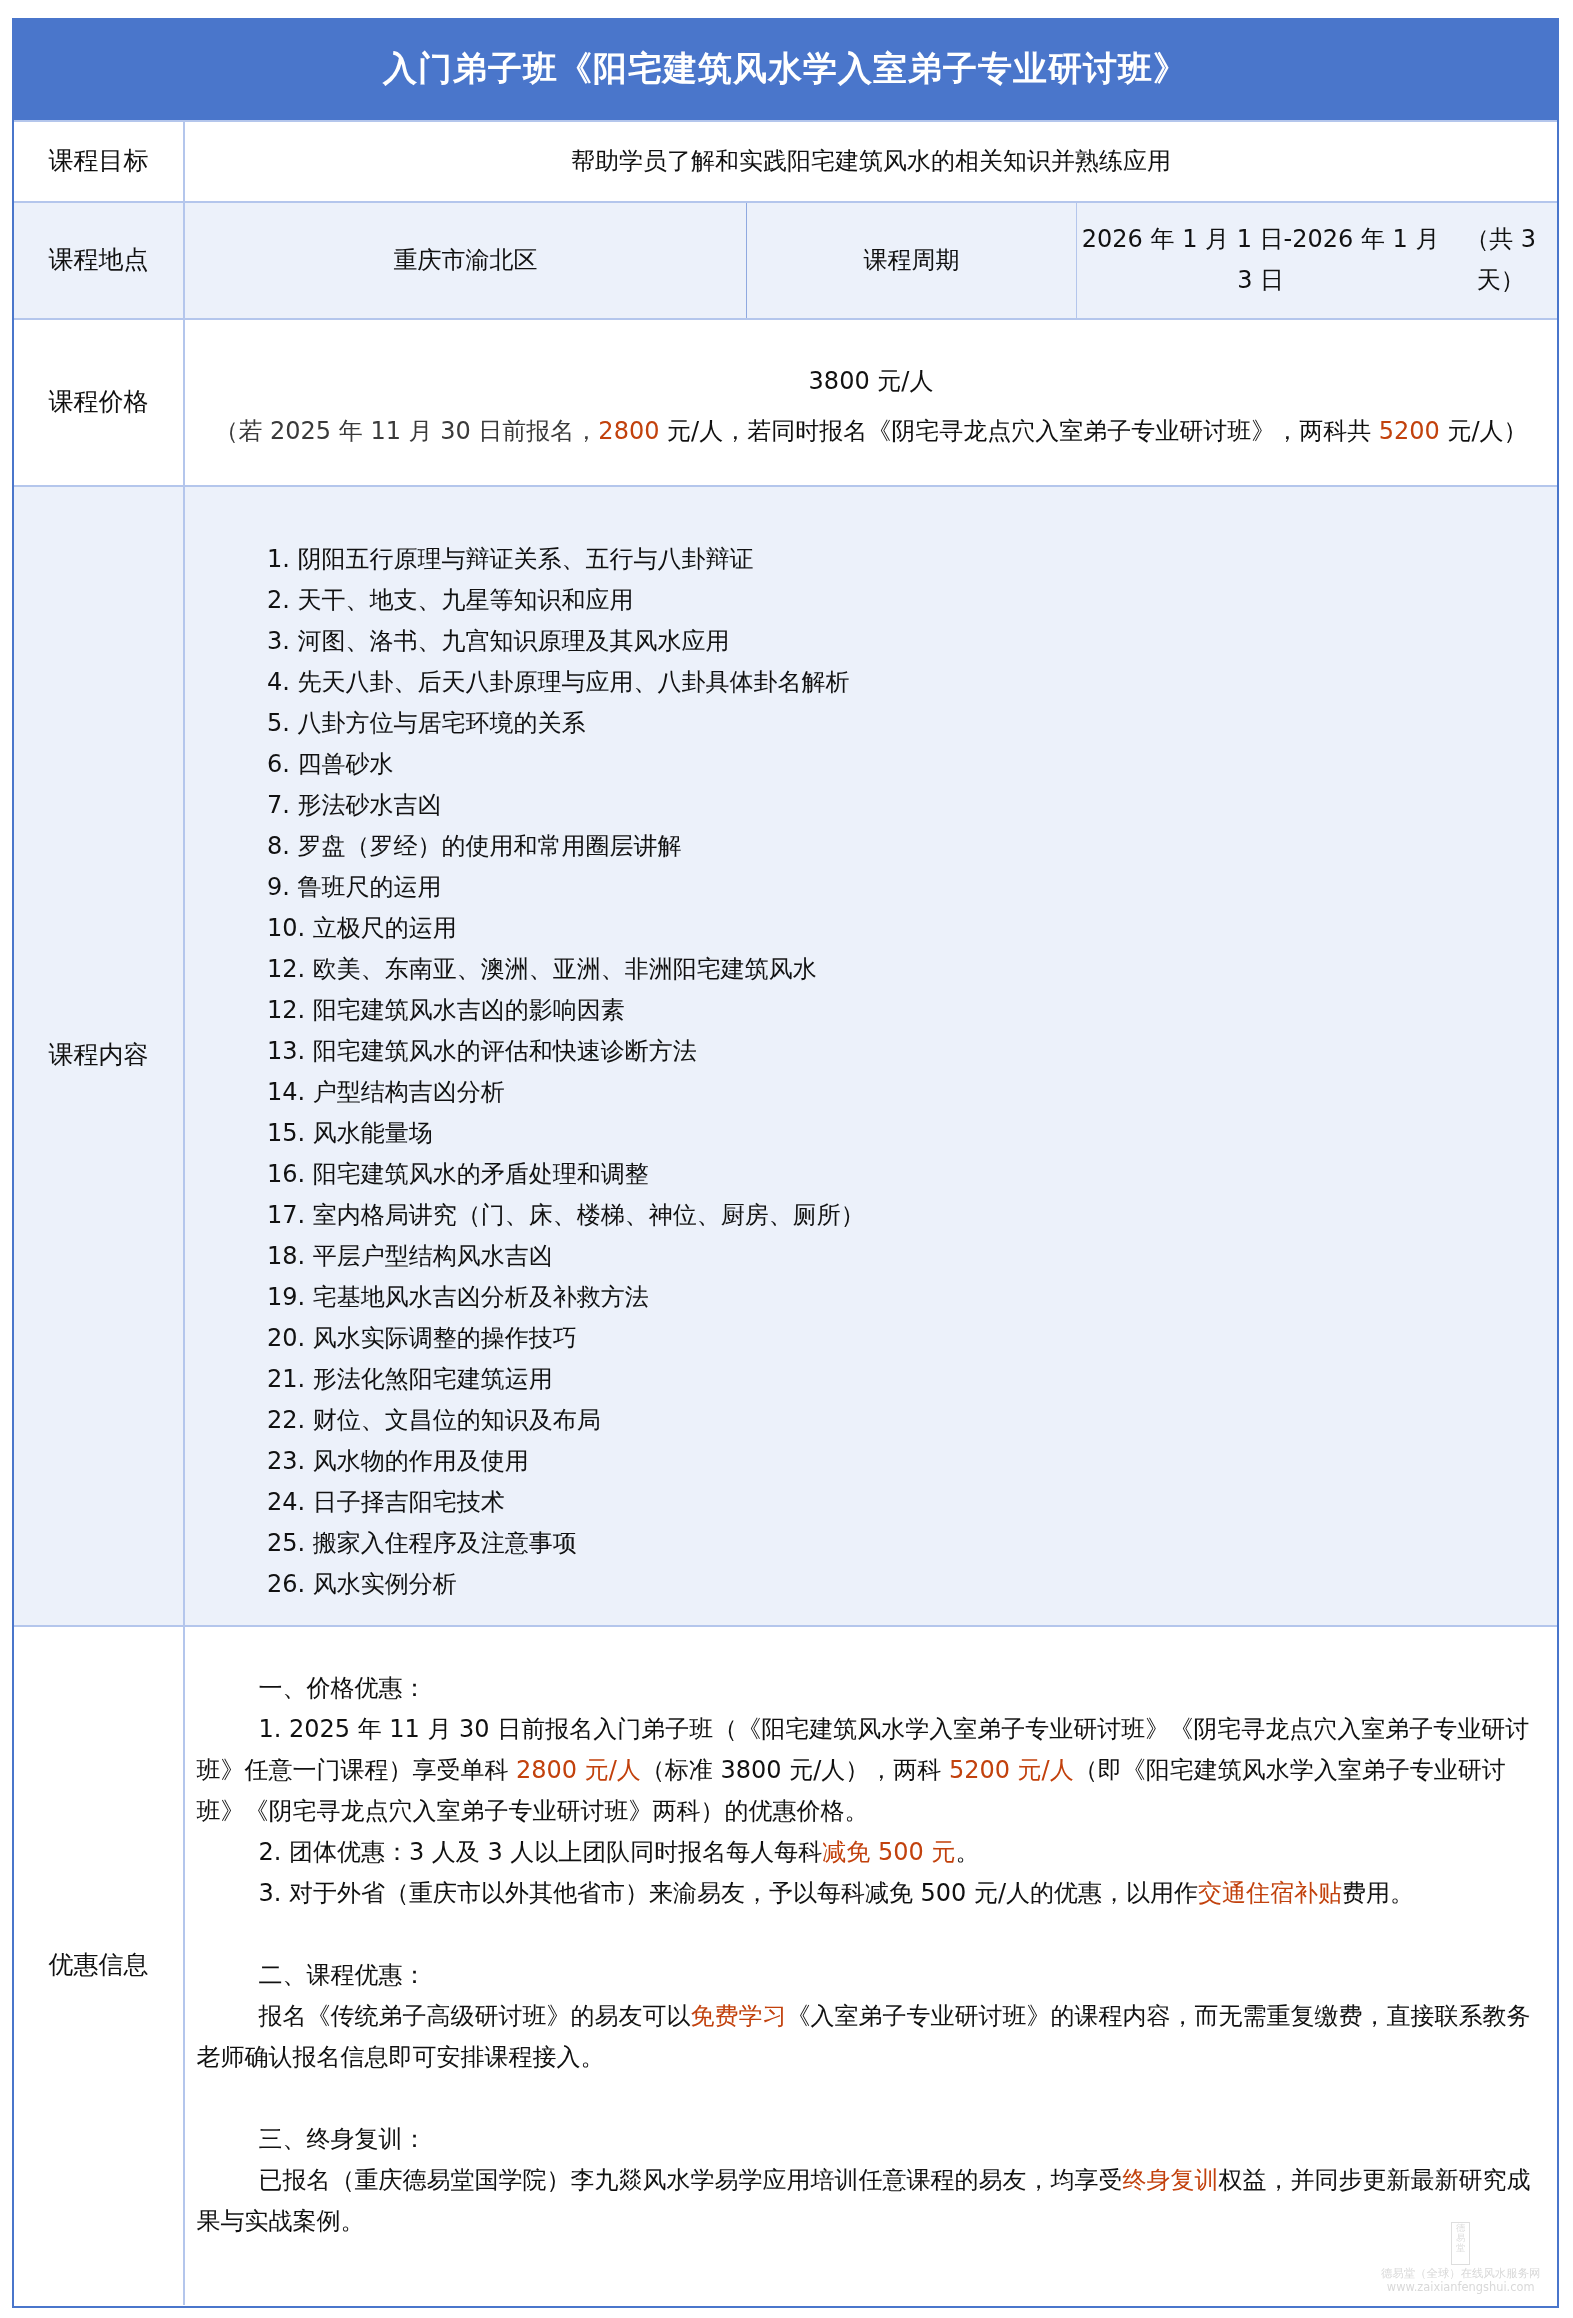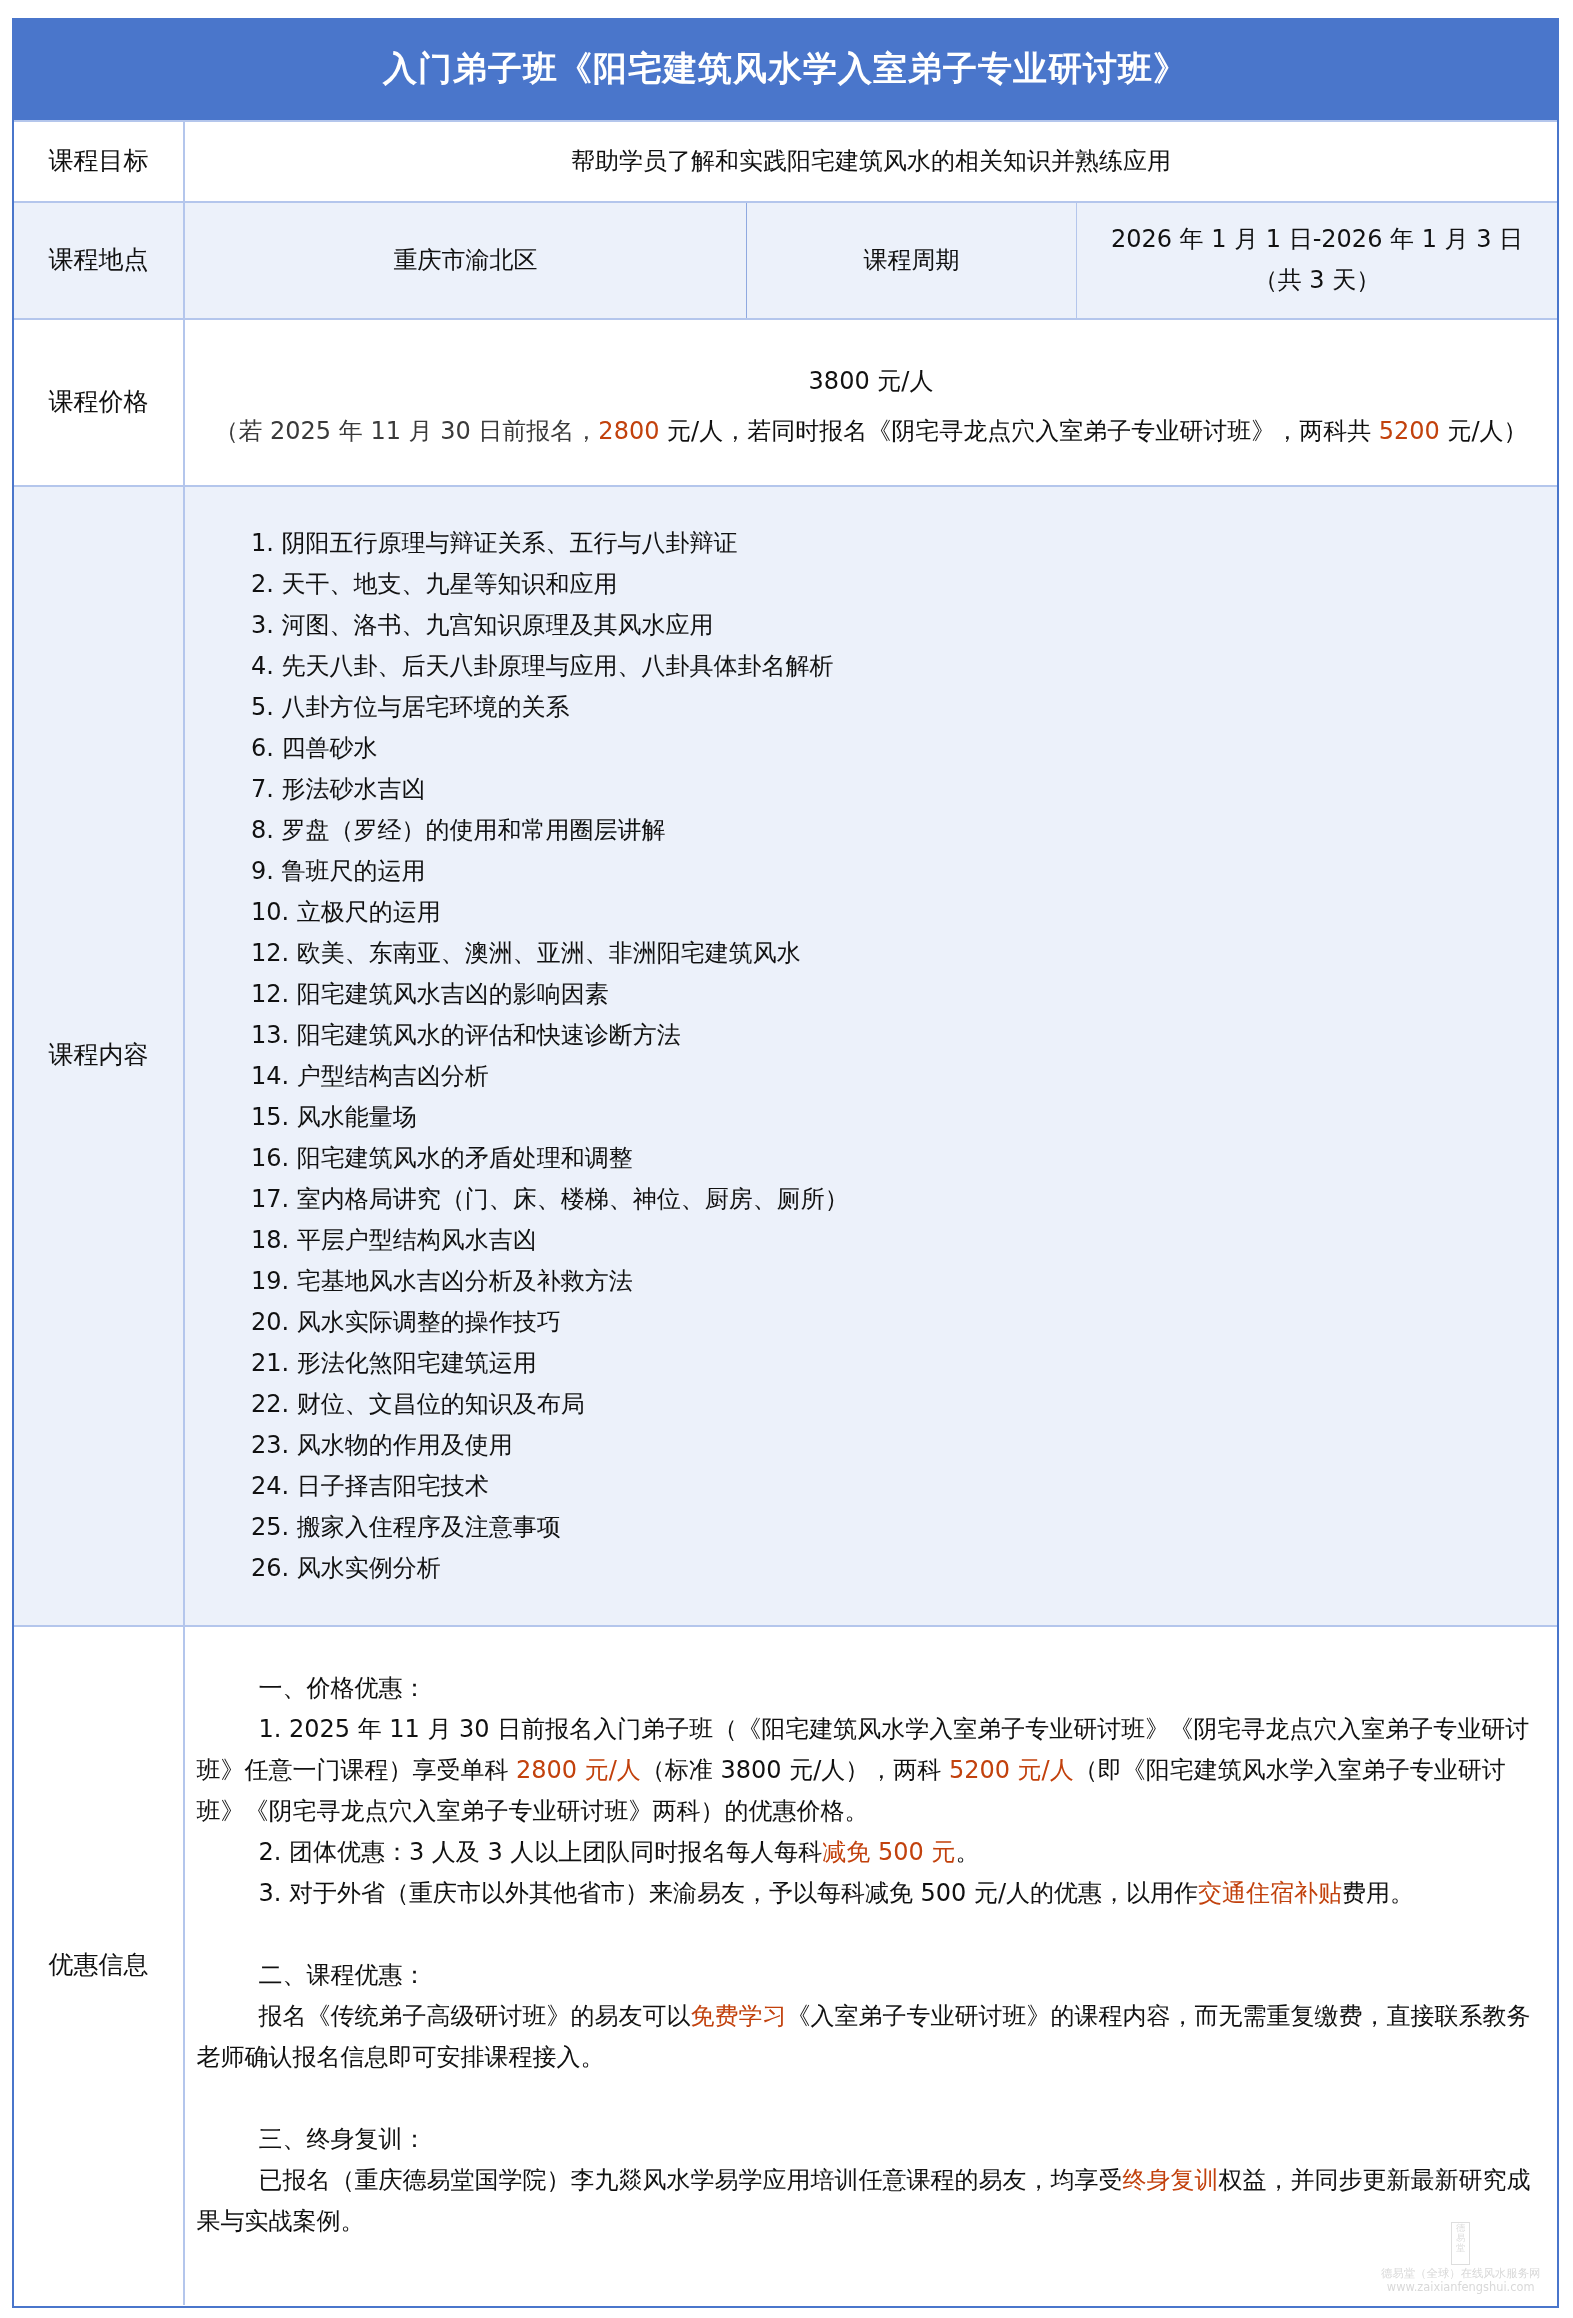--- a/index.html
+++ b/index.html
@@ -17,27 +17,27 @@
           box-sizing: border-box; text-align: center; font-size: 24px; line-height: 1.7; }
   .label { left: 0; width: 171px; border-right: 2.1px solid #b4c6ec; font-size: 25px; }
   .r-goal { top: 104px; height: 81px; }
   .r-loc { top: 185px; height: 117px; }
   .r-price { top: 302px; height: 167px; }
   .r-content { top: 469px; height: 1140px; }
   .r-disc { top: 1609px; height: 678px; border-bottom: none; }
   .goal-val { left: 171px; right: 0; }
   .loc-val { left: 171px; width: 562px; border-right: 1.6px solid #8fa9e0; }
   .period-label { left: 733px; width: 330px; border-right: 1.6px solid #b4c6ec; }
-  .period-val { left: 1063px; right: 0; flex-direction: column; }
+  .period-val { left: 1063px; right: 0; flex-direction: row; }
   .price-val { left: 171px; right: 0; flex-direction: column; }
   .price-main { margin-bottom: 9.3px; margin-top: 8px; }
   .price-note .gray { color: #3a3a3a; }
   .red { color: #c2410c; }
   .content-val { left: 171px; right: 0; justify-content: flex-start; align-items: flex-start; }
-  .content-list { list-style: none; margin: 0; padding: 36px 0 0 66px; text-align: left; }
+  .content-list { list-style: none; margin: 16px; padding: 36px 0 0 66px; text-align: left; }
   .content-list li { font-size: 24px; height: 41px; line-height: 41px; white-space: nowrap; }
   .disc-val { left: 171px; right: 0; display: block; text-align: left; padding: 41px 11.4px 0 11.4px; }
   .disc-val p { margin: 0; font-size: 24px; line-height: 41px; }
   .disc-val .indent { text-indent: 62px; }
   .disc-val .gap { height: 41px; }
   .watermark { position: absolute; right: 16.6px; bottom: 11.4px; text-align: center; color: #d9d9d9; font-size: 11.4px; line-height: 13.5px; }
   .seal { display: inline-block; width: 17.6px; height: 41px; border: 1px solid #dedede; color: #dedede; font-size: 9.3px; line-height: 10px; margin-bottom: 2.1px; }
 </style>
 </head>
 <body>

